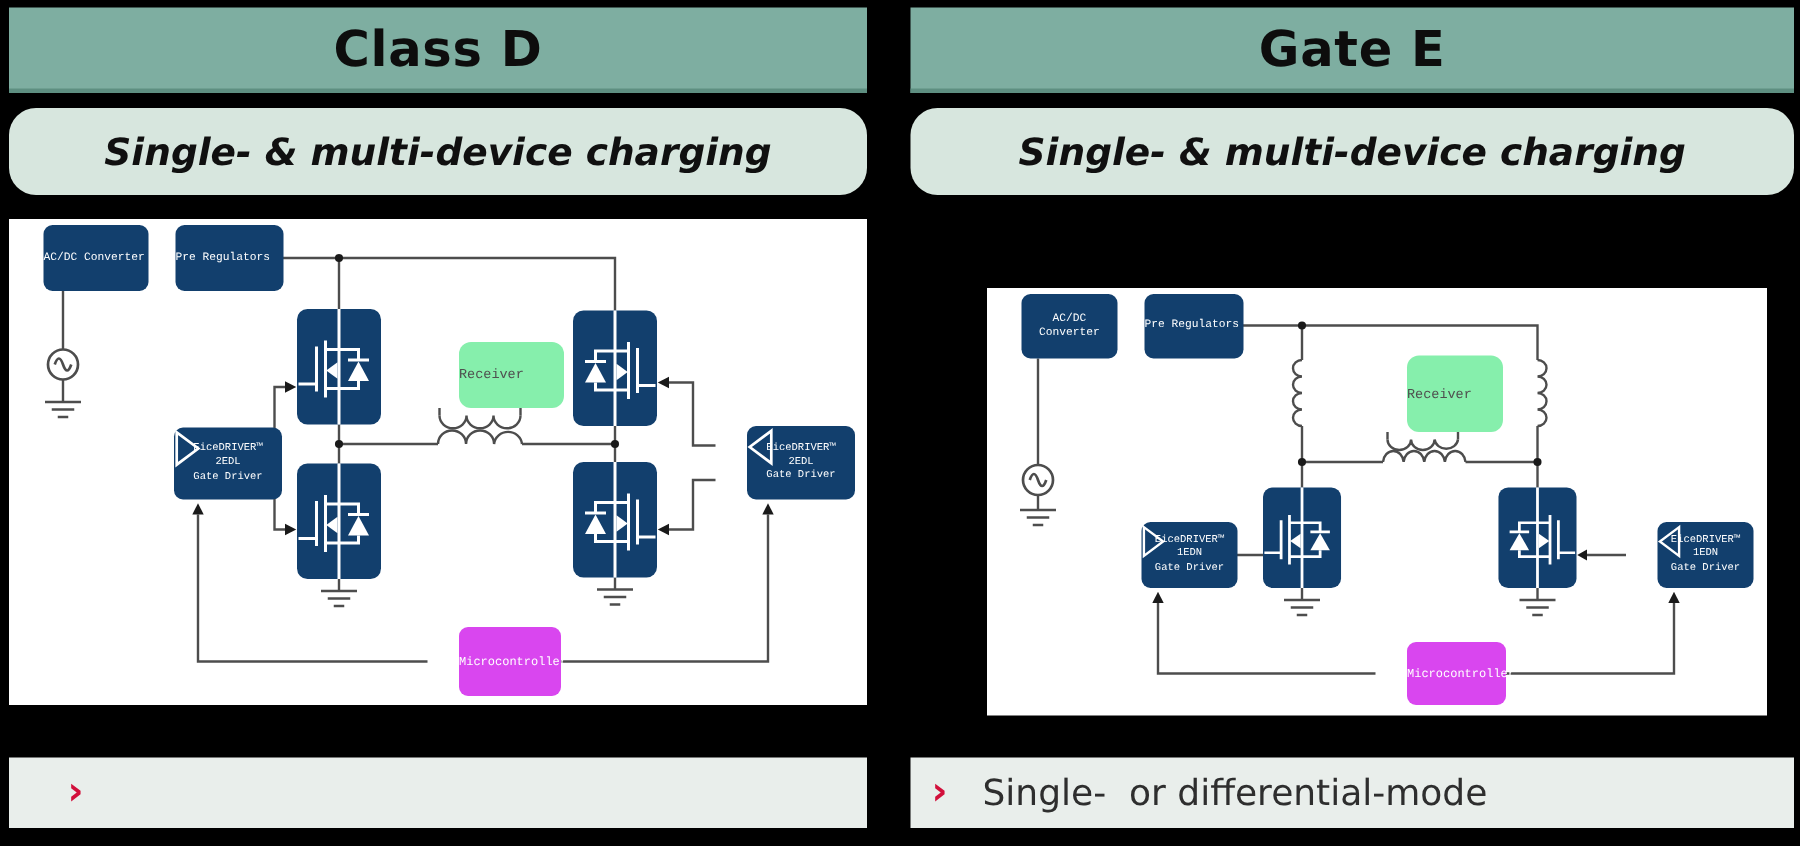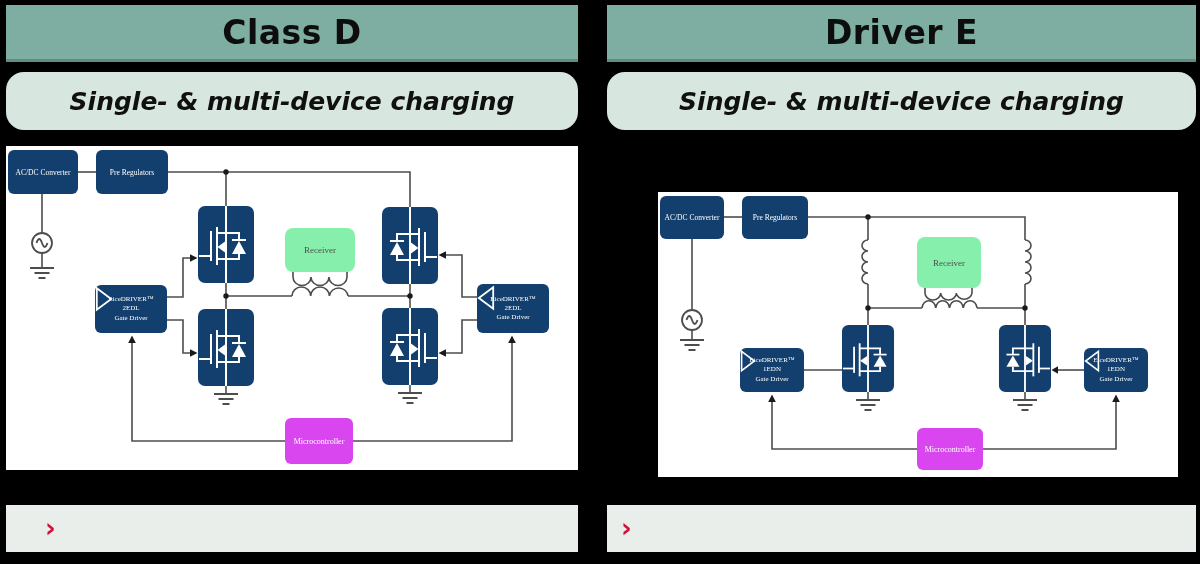--- a/index.html
+++ b/index.html
@@ -21,22 +21,22 @@
   .bullet-bar{position:absolute;top:505px;left:0;right:0;height:47px;background:#E9EEEB;}
   .bullet-chevron{position:absolute;top:50%;transform:translateY(-55%);color:#D2103B;
           font-size:26px;font-weight:bold;line-height:1;}
   .bullet-text{position:absolute;top:50%;transform:translateY(-52%);font-size:24px;
           color:#2E2E2E;white-space:pre;}
   .panel-d .bullet-chevron{left:39px}
   .panel-d .bullet-text{left:133px}
   .panel-e .bullet-chevron{left:14px}
   .panel-e .bullet-text{left:48px}
 
-  .cbox{position:absolute;border-radius:6px;display:flex;align-items:center;justify-content:center;
-        text-align:center;color:#fff;font-family:Liberation Serif, serif;box-sizing:border-box;}
+  .cbox{position:absolute;border-radius:6px;display:flex;align-items:center;
+        text-align:center;color:#fff;font-family:Liberation Mono, monospace;box-sizing:border-box;margin-left:21px;}
   .blue{background:#123F6D;}
   .red{background:#d946ef;}
   .grey{background:#86efac;color:#4F4F4F;}
   .lbl{font-size:7.5px;line-height:1.2;}
   .driver{gap:1px;padding:2px 3px;}
   .driver .txt{flex:1;font-size:7px;line-height:1.3;}
   .tri{flex:0 0 auto;display:block;}
   .mcu-lbl{font-size:8px;}
   .rcv-lbl{font-size:9px;}
 </style>
@@ -154,21 +154,21 @@
     </div>
   </div>
 
   <div class="bullet-bar">
     <span class="bullet-chevron">›</span>
   </div>
 </div>
 
 <div class="panel panel-e">
   <div class="header">
-    <span>Driver E</span>
+    <span>Gate E</span>
   </div>
   <div class="subtitle">
     <span>Single- &amp; multi-device charging</span>
   </div>
 
   <div class="diagram">
     <svg width="520" height="285" viewBox="0 0 520 285">
       <g stroke="#4D4D4D" stroke-width="1.6" fill="none">
         <path d="M66,25 H84"></path>
         <path d="M150,25 H367 V48"></path>
@@ -232,14 +232,15 @@
     <div class="cbox grey rcv-lbl" style="left:259px;top:45px;width:64px;height:51px;border-radius:8px;">
       <span>Receiver</span>
     </div>
     <div class="cbox red mcu-lbl" style="left:259px;top:236px;width:66px;height:42px;">
       <span>Microcontroller</span>
     </div>
   </div>
 
   <div class="bullet-bar">
     <span class="bullet-chevron">›</span>
+    <span class="bullet-text">Single-  or differential-mode</span>
   </div>
 </div>
 
 </body></html>

